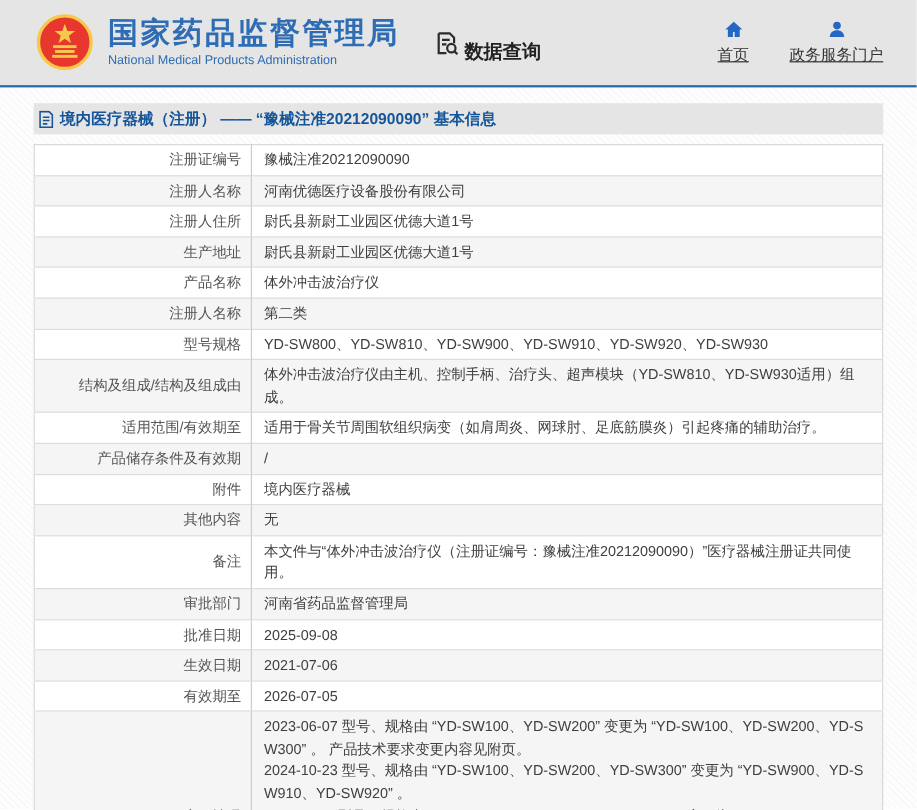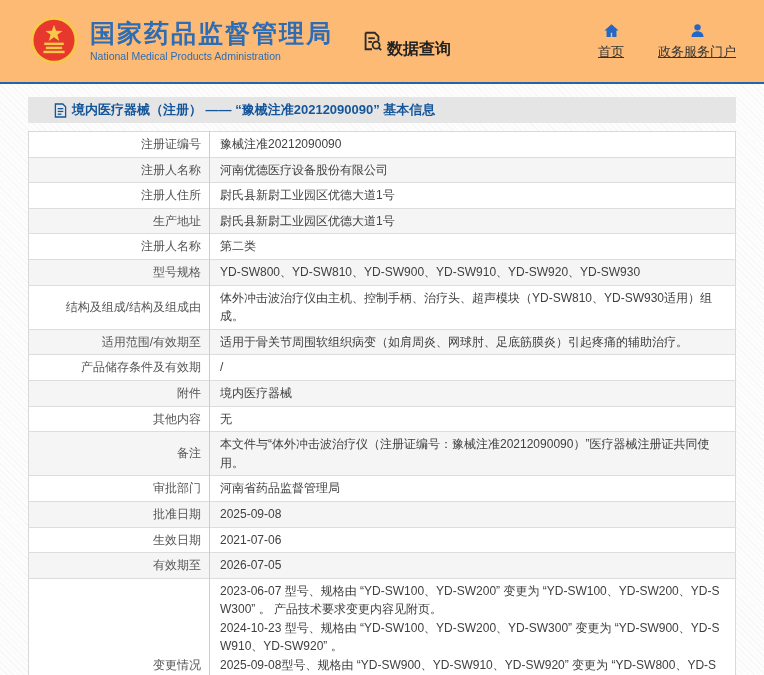--- a/index.html
+++ b/index.html
@@ -4,21 +4,21 @@
 <style>
   * { margin:0; padding:0; box-sizing:border-box; }
   html,body { width:764px; height:675px; overflow:hidden; }
   body {
     font-family:"Liberation Sans","DejaVu Sans",sans-serif;
     background:#fff; color:#333;
   }
 
   
   .header {
-    height:84px; background:#fdba74; display:flex; align-items:center;
+    height:73px; background:#e5e5e5; display:flex; align-items:center;
     padding:0 18px 0 28px; border-bottom:2px solid #2066ad;
   }
   .brand { display:flex; align-items:center; cursor:pointer; }
   .emblem { width:52px; height:52px; margin-right:10px; flex:0 0 auto; }
   .brand-text .cn { font-size:25px; font-weight:bold; color:#2e6db4; letter-spacing:2px; line-height:1.1; }
   .brand-text .en { font-size:10.5px; color:#2e6db4; margin-top:2px; }
   .data-query { display:flex; align-items:center; margin-left:28px; cursor:pointer; }
   .data-query svg { width:22px; height:22px; margin-right:4px; }
   .data-query .dq-label { font-size:16px; color:#222; font-weight:bold;margin-top:16px; }
   .header-spacer { flex:1; }
@@ -29,21 +29,21 @@
 
   
   .main {
     height:601px; padding:13px 28px 0 28px;
     background:
       repeating-linear-gradient(45deg, rgba(0,0,0,0.025) 0 1px, transparent 1px 4px),
       #fdfdfd;
   }
   .title-bar {
     background:#e5e5e5; height:26px; display:flex; align-items:center;
-    padding:0 26px; margin-bottom:8px;
+    padding:0 4px; margin-bottom:8px;
   }
   .title-bar svg { width:13px; height:15px; margin-right:5px; flex:0 0 auto; }
   .page-title { font-size:13px; font-weight:bold; color:#15559a; white-space:nowrap; }
 
   table.info-table {
     width:708px; border-collapse:collapse; background:#fff;
     border:1px solid #d9d9d9; table-layout:fixed;
   }
   .info-table tr { border-bottom:1px solid #ddd; }
   .info-table tr:nth-child(even) { background:#f5f5f5; }
@@ -129,20 +129,24 @@
         </tr>
         <tr>
           <td class="label-cell">注册人住所</td>
           <td class="value-cell">尉氏县新尉工业园区优德大道1号</td>
         </tr>
         <tr>
           <td class="label-cell">生产地址</td>
           <td class="value-cell">尉氏县新尉工业园区优德大道1号</td>
         </tr>
         <tr>
+          <td class="label-cell">产品名称</td>
+          <td class="value-cell">体外冲击波治疗仪</td>
+        </tr>
+        <tr>
           <td class="label-cell">注册人名称</td>
           <td class="value-cell">第二类</td>
         </tr>
         <tr>
           <td class="label-cell">型号规格</td>
           <td class="value-cell">YD-SW800、YD-SW810、YD-SW900、YD-SW910、YD-SW920、YD-SW930</td>
         </tr>
         <tr>
           <td class="label-cell">结构及组成/结构及组成由</td>
           <td class="value-cell">体外冲击波治疗仪由主机、控制手柄、治疗头、超声模块（YD-SW810、YD-SW930适用）组成。</td>

